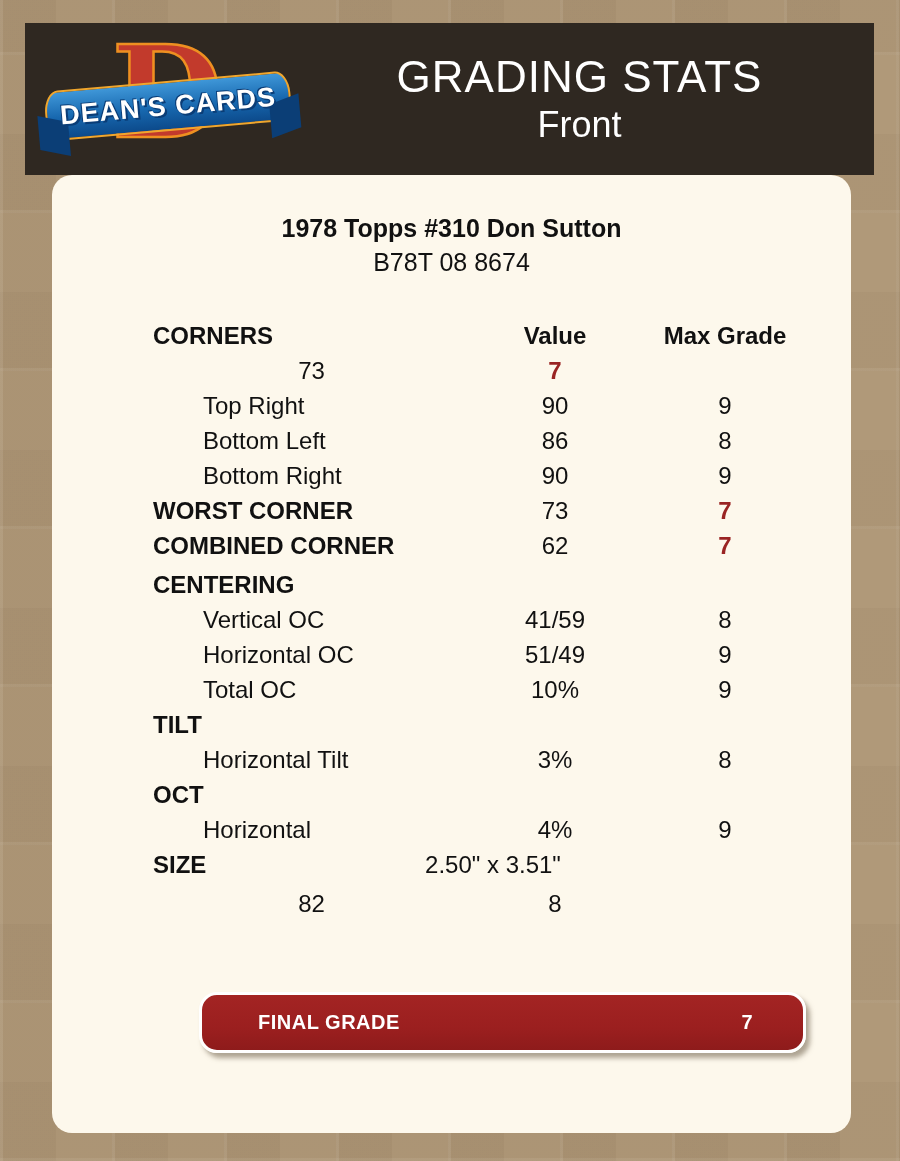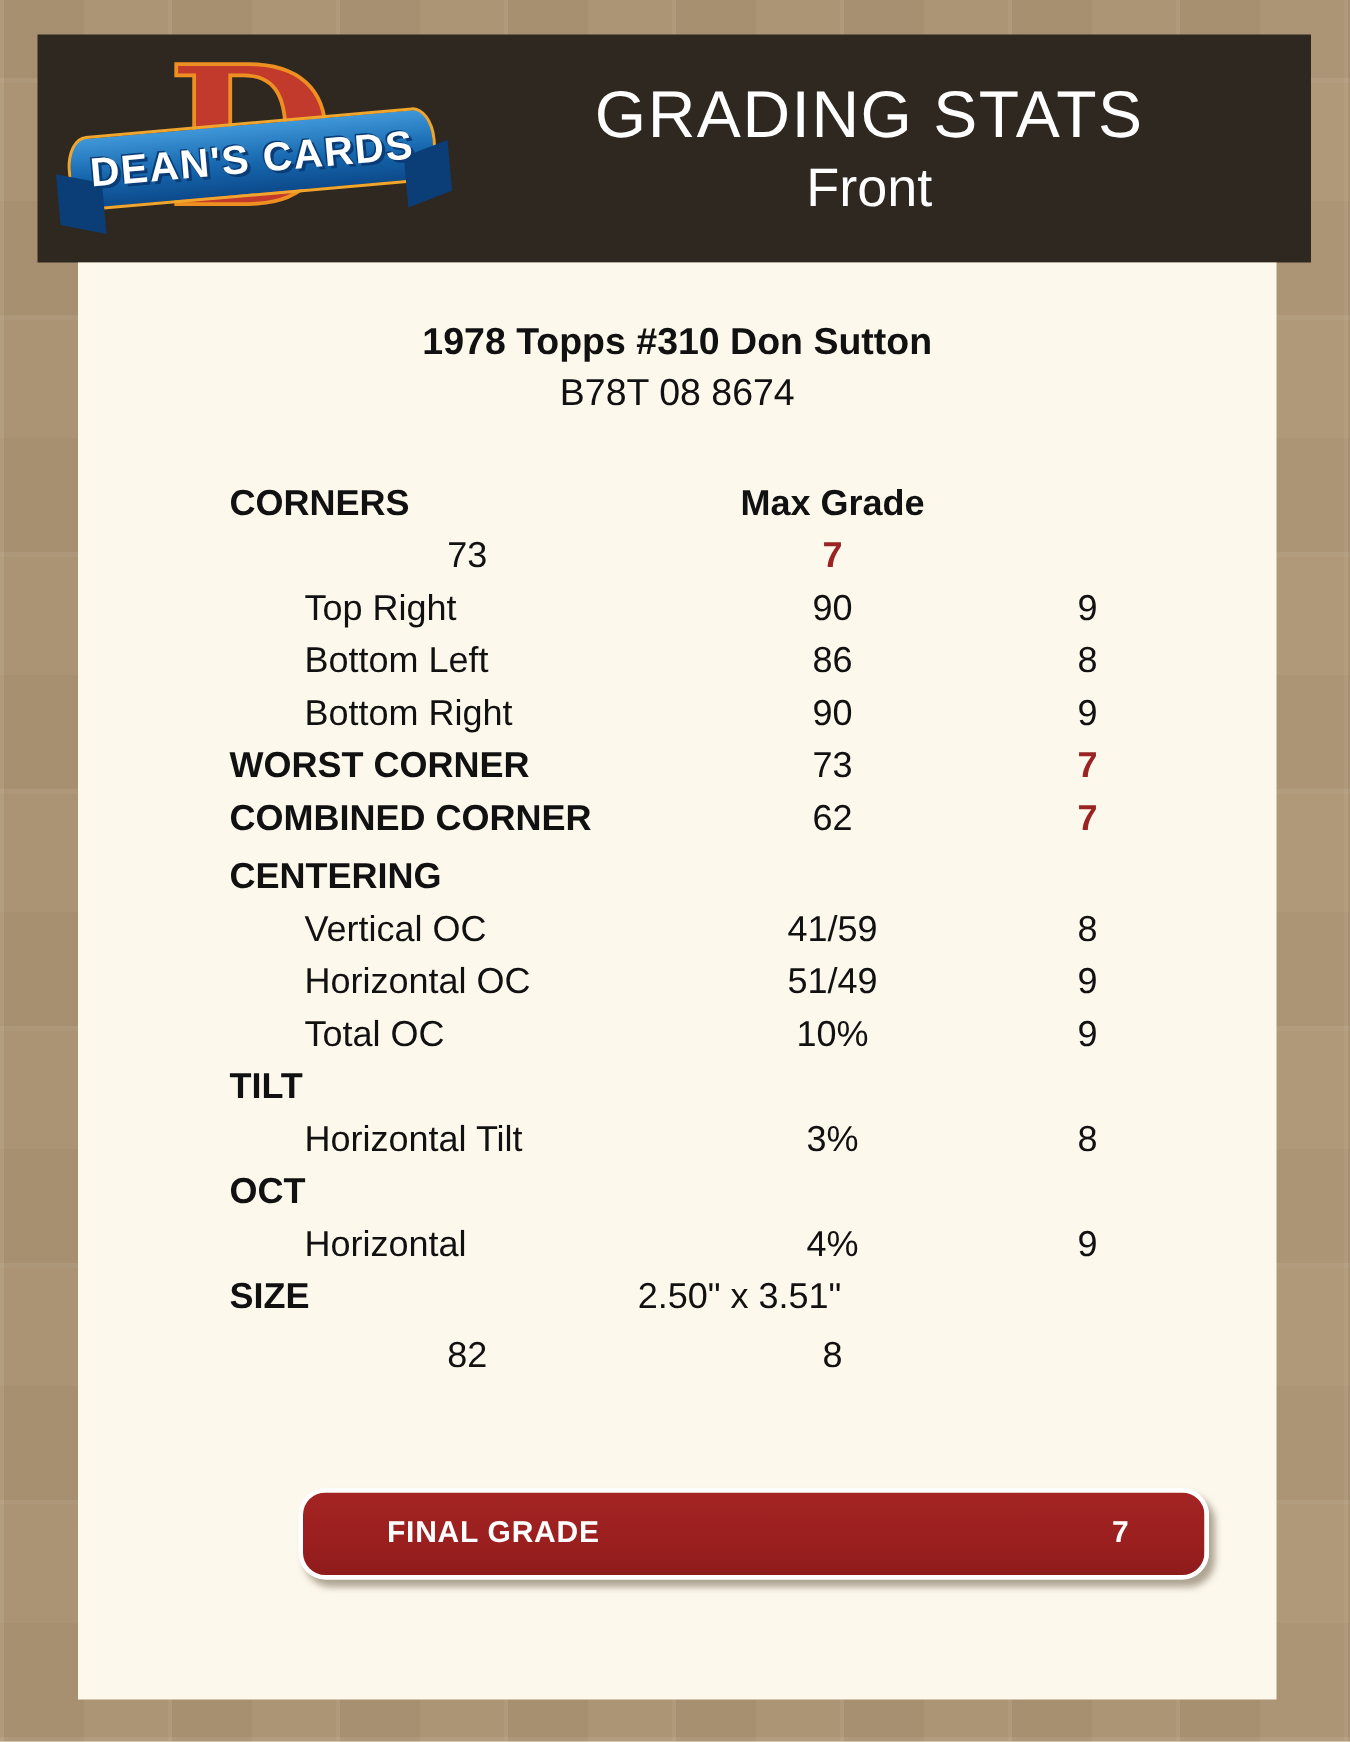--- a/index.html
+++ b/index.html
@@ -47,20 +47,21 @@
   .header-titles{
     position:absolute;left:270px;right:10px;top:28px;text-align:center;color:#fff;
   }
   .main-title{font-size:44px;line-height:52px;letter-spacing:1px;}
   .sub-title{font-size:36px;line-height:44px;}
 
   
   .panel{
     position:absolute;left:52px;top:175px;width:799px;height:958px;
     background:#fdf8ec;
+    border-radius:20px;
   }
   .card-name{padding-top:36px;text-align:center;font-weight:bold;font-size:25px;line-height:34px;}
   .card-code{text-align:center;font-size:25px;line-height:34px;}
 
   
   .stats-table{margin-top:39px;font-size:24px;}
   .row{
     display:grid;grid-template-columns:317px 170px 170px;
     padding-left:101px;height:35px;align-items:center;
   }
@@ -100,20 +101,21 @@
 </div>
 
 <div class="panel">
   <div class="card-name">1978 Topps #310 Don Sutton</div>
   <div class="card-code">B78T 08 8674</div>
 
   <div class="stats-table">
 
     <div class="row head">
       <span class="lbl">CORNERS</span>
+      <span class="val">Value</span>
       <span class="grd">Max Grade</span>
     </div>
 
     <div class="row indent red">
       <span class="val">73</span>
       <span class="grd">7</span>
     </div>
 
     <div class="row indent">
       <span class="lbl">Top Right</span>

